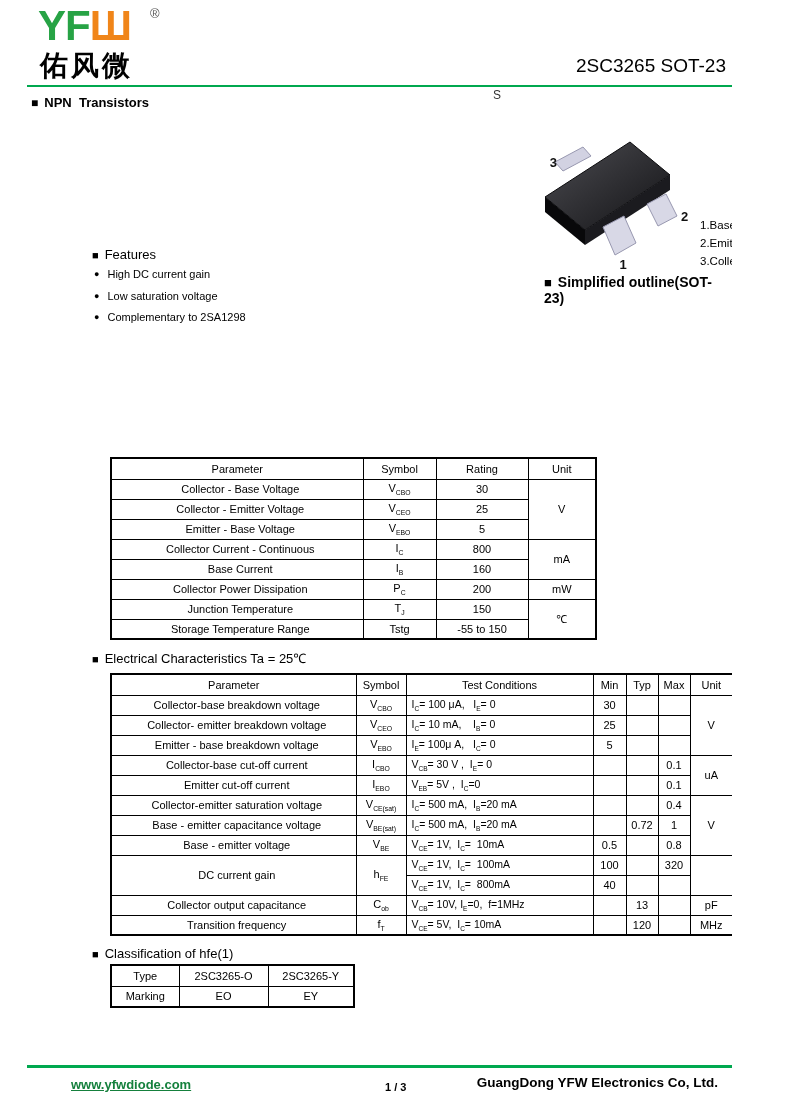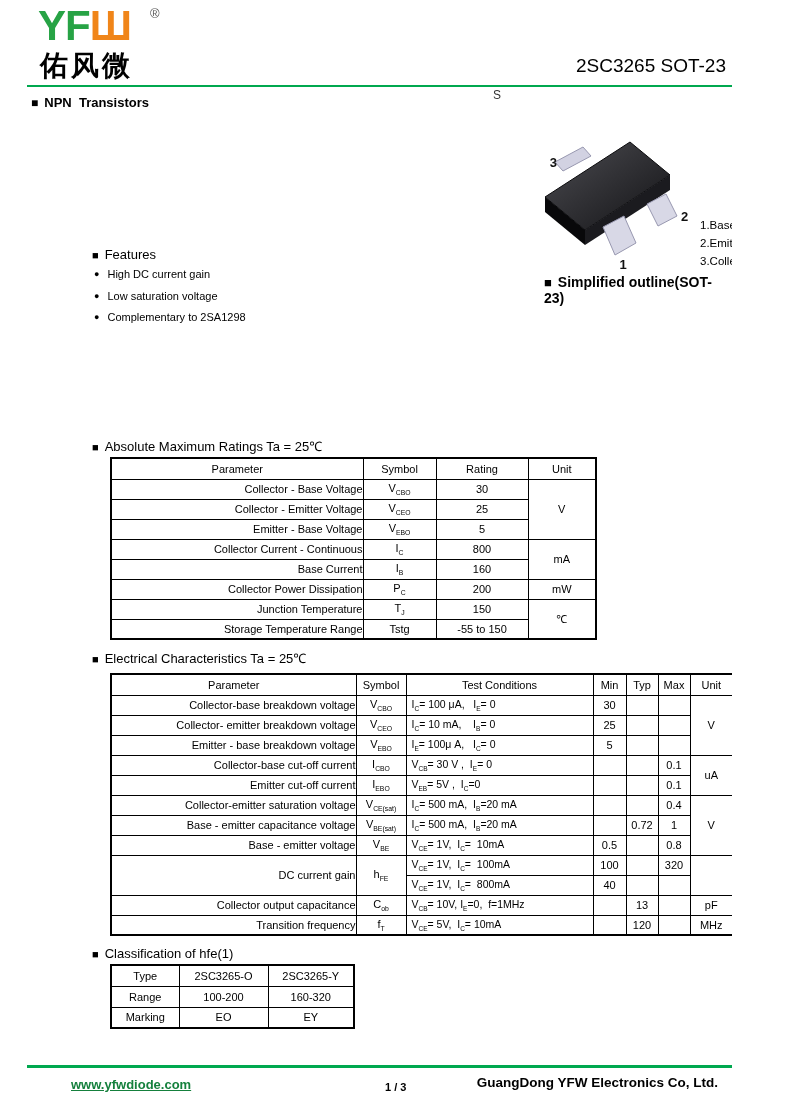--- a/index.html
+++ b/index.html
@@ -32,21 +32,21 @@
   .dot { font-size:9px; margin-right:8px; vertical-align:1px; }
   
   .sec-heading { position:absolute; font-size:13px; }
   .sec-heading .sq { font-size:11px; }
   
   table { border-collapse:collapse; table-layout:fixed; position:absolute; border:2px solid #000; }
   th, td { border:1px solid #000; font-size:11px; font-weight:normal; text-align:center; padding:0; overflow:hidden; vertical-align:middle; }
   th { font-size:11px; }
   tr { height:20px; }
   tr.hdr { height:21px; }
-  td.param { text-align:right; padding-left:6px; }
+  td.param { text-align:center; padding-left:6px; }
   td.cond { text-align:left; padding-left:5px; font-size:10.5px; white-space:pre; }
   sub { font-size:0.62em; }
   .amr-table { left:110px; top:457px; width:485px; }
   .ec-table  { left:110px; top:673px; width:622px; }
   .class-table { left:110px; top:964px; width:243px; }
   .class-table tr { height:21px; }
   
   .rule-bottom { position:absolute; left:27px; top:1065px; width:768px; height:3px; background:#00a84f; }
   .footer-website { position:absolute; left:71px; top:1077px; font-size:13px; font-weight:bold; color:#15803d; text-decoration:underline; }
   .footer-page { position:absolute; left:385px; top:1081px; font-size:11px; font-weight:bold; }
@@ -89,21 +89,20 @@
   </div>
   <div class="outline-caption"><span class="sq">■</span><span>Simplified outline(SOT-23)</span></div>
 
   <div class="features-heading sec-heading"><span class="sq">■</span><span>Features</span></div>
   <ul class="features-list">
     <li><span class="dot">●</span><span>High DC current gain</span></li>
     <li><span class="dot">●</span><span>Low saturation voltage</span></li>
     <li><span class="dot">●</span><span>Complementary to 2SA1298</span></li>
   </ul>
 
-  <div class="sec-heading" style="left:92px; top:437px;"><span class="sq">■</span><span>Absolute Maximum Ratings Ta = 25℃</span></div>
   <table class="amr-table">
     <colgroup>
         <col style="width:252px">
         <col style="width:73px">
         <col style="width:92px">
         <col style="width:68px">
       </colgroup>
     <tbody>
         <tr class="hdr">
       <th>Parameter</th>
@@ -289,25 +288,20 @@
         <col style="width:89px">
         <col style="width:86px">
       </colgroup>
     <tbody>
         <tr>
       <td>Type</td>
       <td>2SC3265-O</td>
       <td>2SC3265-Y</td>
     </tr>
     <tr>
-      <td>Range</td>
-      <td>100-200</td>
-      <td>160-320</td>
-    </tr>
-    <tr>
       <td>Marking</td>
       <td>EO</td>
       <td>EY</td>
     </tr>
   </tbody>
     </table>
 
   <div class="rule-bottom"></div>
   <a class="footer-website" href="#">www.yfwdiode.com</a>
   <div class="footer-page">1 / 3</div>

